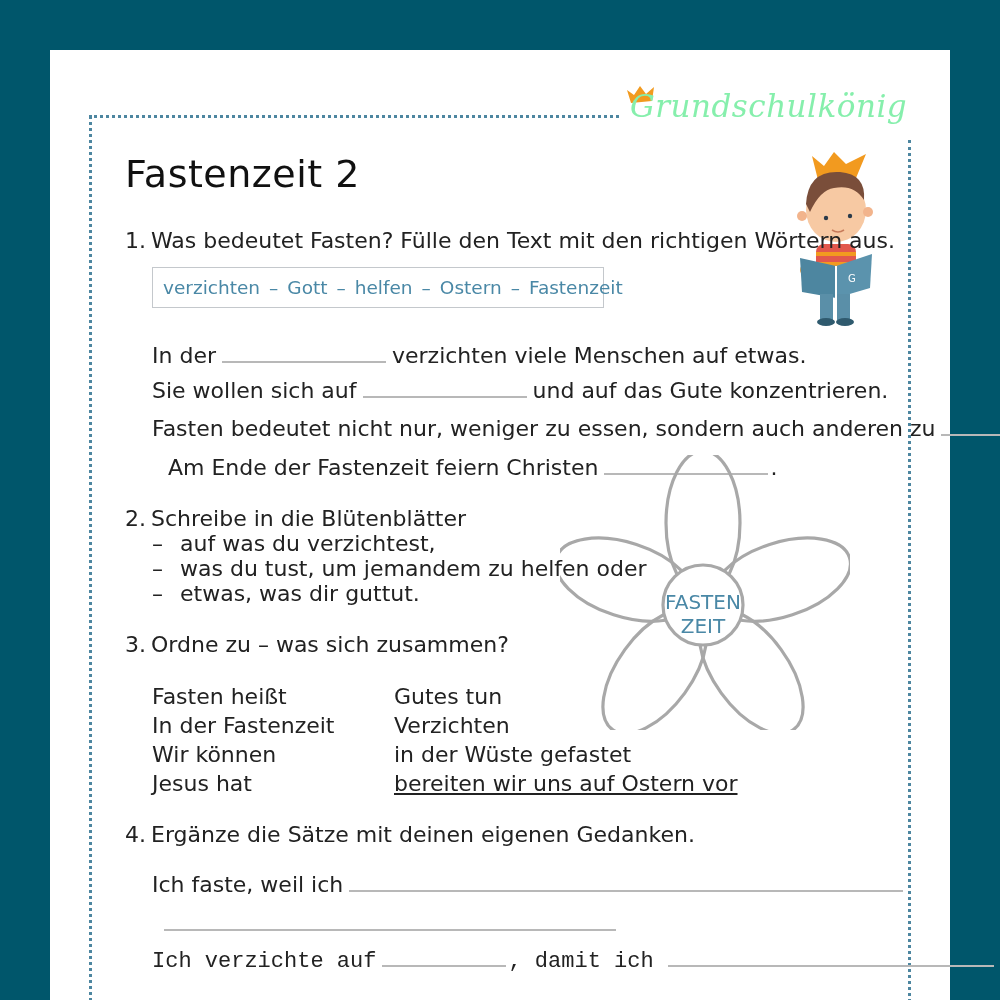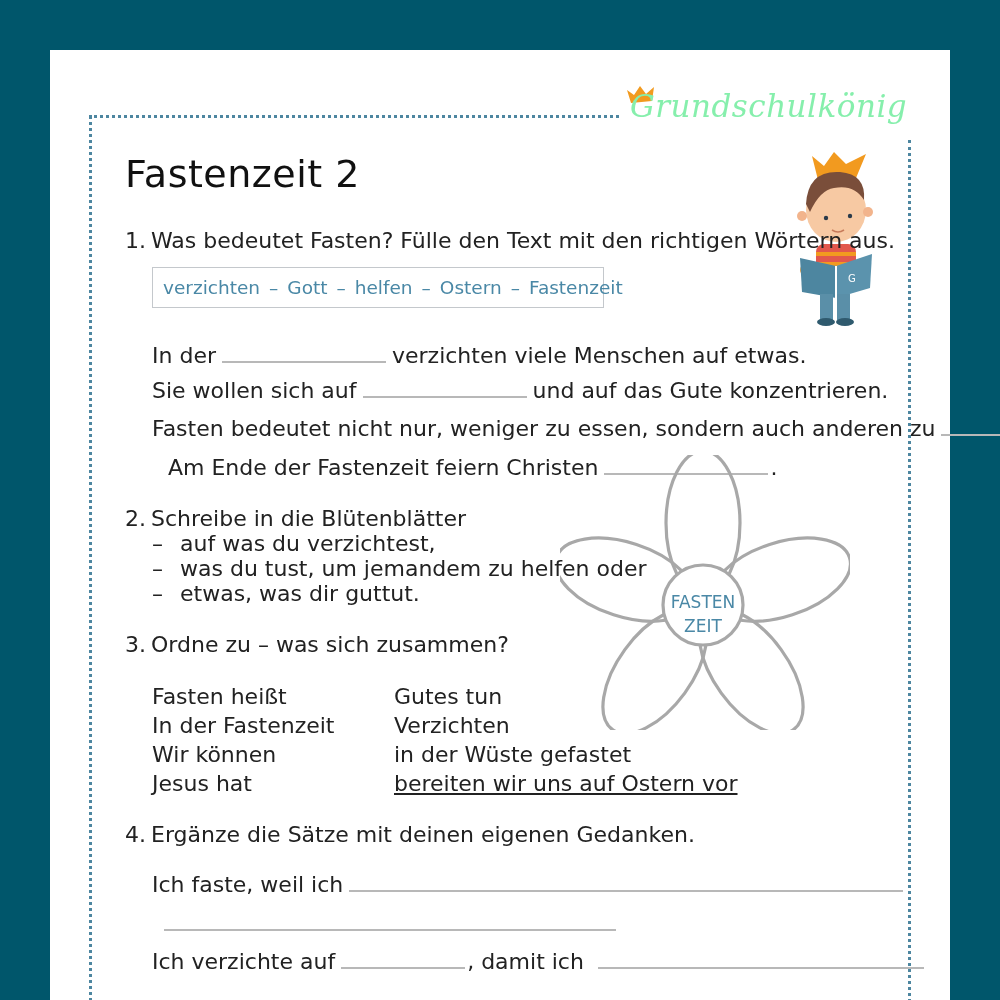--- a/index.html
+++ b/index.html
@@ -48,21 +48,21 @@
   }
   .wordbox .sep { margin: 0 9px; }
   .blank {
     display: inline-block; border-bottom: 2px solid #b8b8b8;
     height: 14px; vertical-align: baseline; margin: 0 6px;
   }
   .dash { display: inline-block; width: 28px; }
   .flower { position: absolute; left: 560px; top: 455px; }
   .flower-label {
     position: absolute; left: 664px; top: 590px; width: 78px;
-    text-align: center; font-size: 17px; line-height: 24px; color: #4a88a6;
+    text-align: center; font-size: 20px; line-height: 24px; color: #4a88a6;
   }
   .kid { position: absolute; left: 790px; top: 148px; }
 </style>
 </head>
 <body>
 
 <div class="sheet"></div>
 
 <div class="frame-top"></div>
 <div class="frame-left"></div>
@@ -175,15 +175,15 @@
 <div class="txt" style="left:125px; top:822px;">
   <span class="task-num">4.</span><span>Ergänze die Sätze mit deinen eigenen Gedanken.</span>
 </div>
 
 <div class="txt" style="left:152px; top:872px;">
   <span>Ich faste, weil ich</span><span class="blank" style="width:554px;"></span>
 </div>
 <div class="txt" style="left:152px; top:911px;">
   <span class="blank" style="width:452px; margin-left:12px;"></span>
 </div>
-<div class="txt" style="left:152px; top:949px;">
+<div class="txt" style="left:152px; top:949px;font-family:Liberation Mono, monospace;">
   <span>Ich verzichte auf</span><span class="blank" style="width:124px; margin-right:2px;"></span><span>, damit ich</span><span class="blank" style="width:326px; margin-left:14px;"></span>
 </div>
 
 </body></html>

